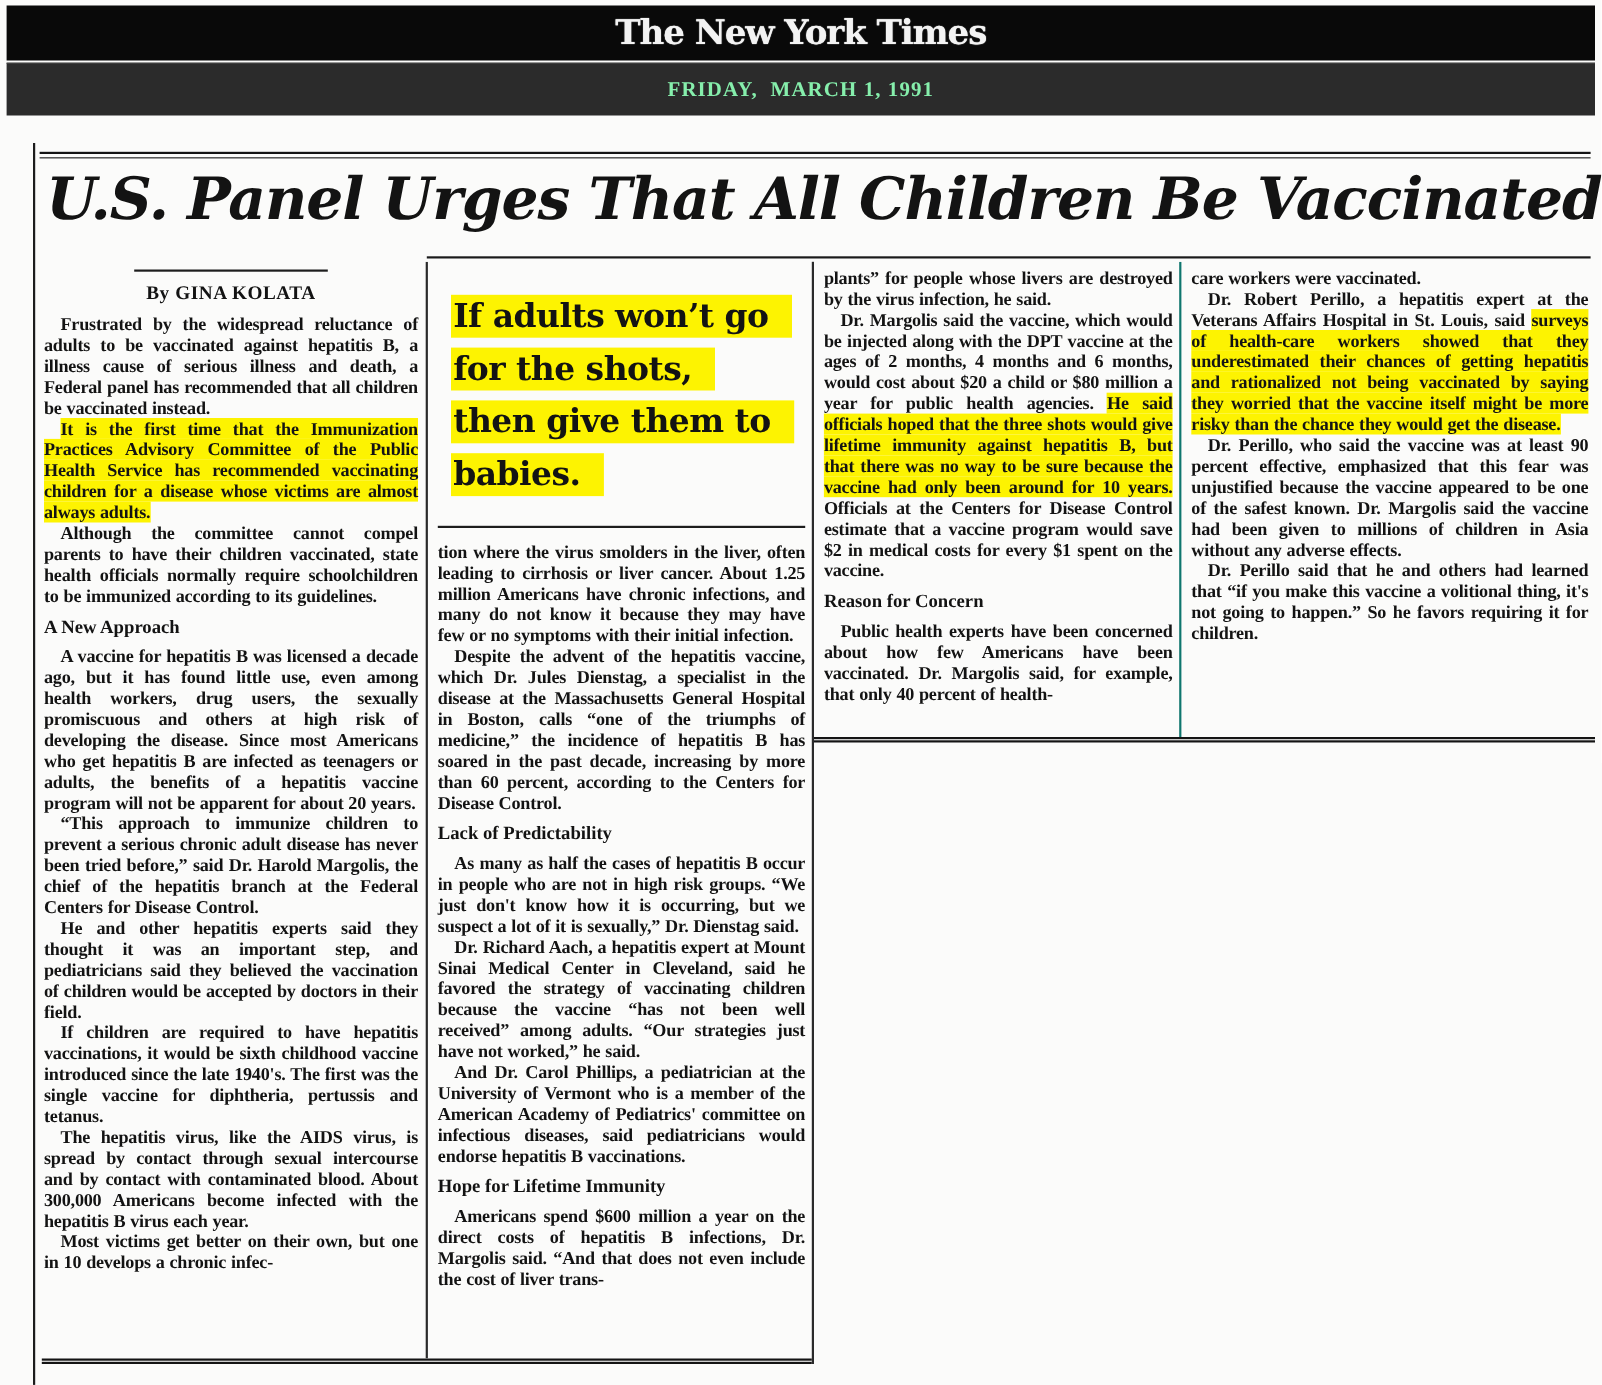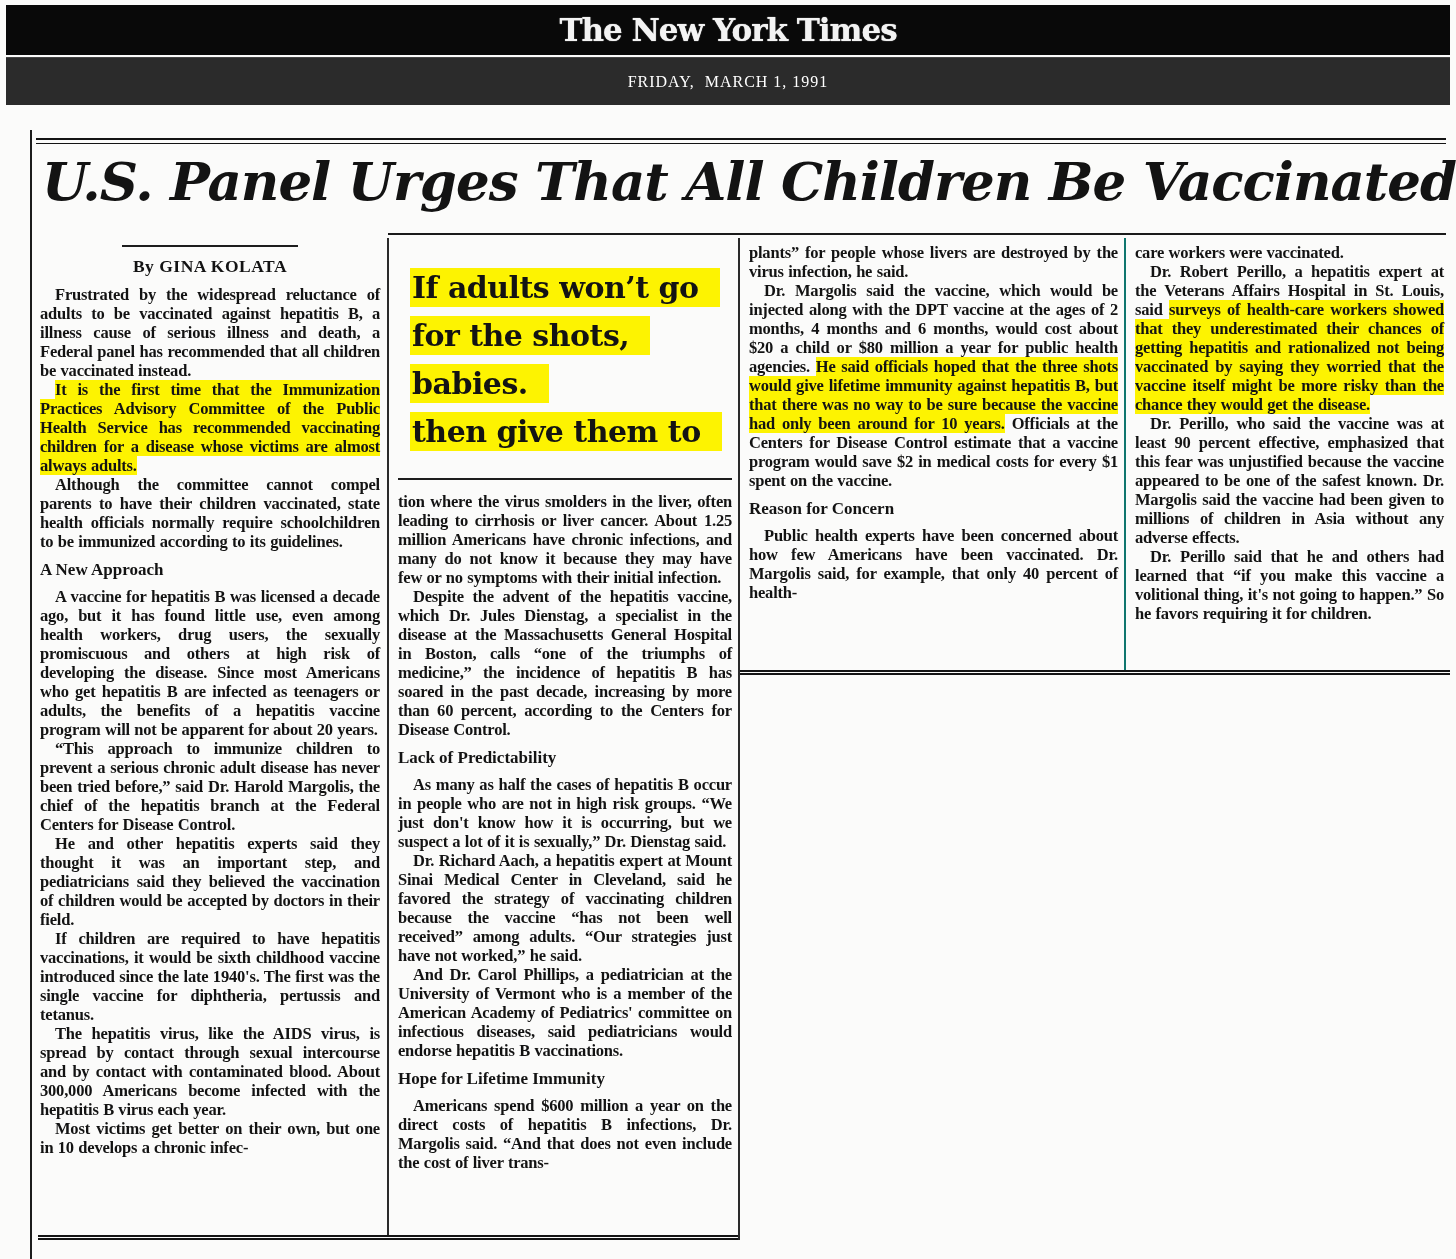--- a/index.html
+++ b/index.html
@@ -7,42 +7,42 @@
           background:#fbfbfa; font-family:"Liberation Serif", serif; color:#131313; }
 
   
   .topbar { position:absolute; top:5px; left:6px; right:6px; height:50px;
             background:#090909; display:flex; align-items:center; justify-content:center; }
   .logo { color:#f3f3f3; font-family:"DejaVu Serif", serif; font-weight:700;
           font-size:31px; letter-spacing:-1px; text-shadow:0 0 1px #f3f3f3; }
   .datebar { position:absolute; top:57px; left:6px; right:6px; height:47px;
              background:#2b2b2b; border-top:1px solid #444;
              display:flex; align-items:center; justify-content:center; }
-  .date { color:#ffffff; font-size:16px; font-weight:400; letter-spacing:1px; white-space:pre; }
+  .date { color:#86efac; font-size:19px; font-weight:700; letter-spacing:1px; white-space:pre; }
 
   
   .left-rule { position:absolute; left:30px; top:130px; bottom:0; width:2px; background:#1c1c1c; }
   .top-double { position:absolute; left:36px; right:10px; top:138px; height:3px;
                 border-top:2px solid #141414; border-bottom:1px solid #141414; }
   .headline { position:absolute; left:42px; right:8px; top:150px; margin:0;
               font-family:"DejaVu Serif", serif; font-style:italic; font-weight:700;
               font-size:53px; letter-spacing:-1px; white-space:nowrap; }
   .headline-rule { position:absolute; left:388px; right:10px; top:233px; height:2px; background:#1a1a1a; }
 
   
   .columns-row { position:absolute; left:38px; top:238px; right:6px; display:flex; align-items:stretch; }
   .pair-left { display:flex; width:700px; height:1002px; overflow:hidden;
                border-bottom:5px double #141414; box-sizing:border-box; }
   .pair-right { border-left:2px solid #2a2a2a; flex:1; }
   .pair-right-cols { display:flex; height:437px; overflow:hidden;
                      border-bottom:5px double #141414; box-sizing:border-box; }
   .col { box-sizing:border-box; }
   .col-1 { width:349px; padding:2px 7px 0 2px; }
   .col-2 { width:351px; border-left:2px solid #2a2a2a; padding:2px 6px 0 9px; }
-  .col-3 { width:384px; padding:5px 6px 12px 9px; }
+  .col-3 { width:332px; padding:5px 6px 12px 9px; }
   .col-4 { flex:1; border-left:2px solid #0f766e; padding:5px 6px 0 9px; }
 
   
   .para { margin:0; text-align:justify; font-size:16.5px; line-height:19px;
           font-weight:700; text-indent:15px; letter-spacing:-0.2px; word-spacing:0.5px; }
   .para.noindent { text-indent:0; }
   .subhead { text-align:left; font-size:17px; font-weight:700; margin:9px 0 7px; }
   .byline { text-align:center; font-weight:700; font-size:17.5px; position:relative;
             padding-top:16px; margin-bottom:8px; letter-spacing:0.5px; }
   .byline::before { content:""; position:absolute; top:5px; left:24%; width:52%;
@@ -84,22 +84,22 @@
           <p class="para"><span>“This approach to immunize children to prevent a serious chronic adult disease has never been tried before,” said Dr. Harold Margolis, the chief of the hepatitis branch at the Federal Centers for Disease Control.</span></p>
           <p class="para"><span>He and other hepatitis experts said they thought it was an important step, and pediatricians said they believed the vaccination of children would be accepted by doctors in their field.</span></p>
           <p class="para"><span>If children are required to have hepatitis vaccinations, it would be sixth childhood vaccine introduced since the late 1940's. The first was the single vaccine for diphtheria, pertussis and tetanus.</span></p>
           <p class="para"><span>The hepatitis virus, like the AIDS virus, is spread by contact through sexual intercourse and by contact with contaminated blood. About 300,000 Americans become infected with the hepatitis B virus each year.</span></p>
           <p class="para"><span>Most victims get better on their own, but one in 10 develops a chronic infec-</span></p>
         </div>
       <div class="col col-2">
           <div class="pullquote">
             <div class="pq-line"><span>If adults won’t go</span></div>
             <div class="pq-line"><span>for the shots,</span></div>
+            <div class="pq-line"><span>then give them to</span></div>
             <div class="pq-line"><span>babies.</span></div>
-            <div class="pq-line"><span>then give them to</span></div>
           </div>
           <p class="para noindent"><span>tion where the virus smolders in the liver, often leading to cirrhosis or liver cancer. About 1.25 million Americans have chronic infections, and many do not know it because they may have few or no symptoms with their initial infection.</span></p>
           <p class="para"><span>Despite the advent of the hepatitis vaccine, which Dr. Jules Dienstag, a specialist in the disease at the Massachusetts General Hospital in Boston, calls “one of the triumphs of medicine,” the incidence of hepatitis B has soared in the past decade, increasing by more than 60 percent, according to the Centers for Disease Control.</span></p>
           <h3 class="subhead">Lack of Predictability</h3>
           <p class="para"><span>As many as half the cases of hepatitis B occur in people who are not in high risk groups. “We just don't know how it is occurring, but we suspect a lot of it is sexually,” Dr. Dienstag said.</span></p>
           <p class="para"><span>Dr. Richard Aach, a hepatitis expert at Mount Sinai Medical Center in Cleveland, said he favored the strategy of vaccinating children because the vaccine “has not been well received” among adults. “Our strategies just have not worked,” he said.</span></p>
           <p class="para"><span>And Dr. Carol Phillips, a pediatrician at the University of Vermont who is a member of the American Academy of Pediatrics' committee on infectious diseases, said pediatricians would endorse hepatitis B vaccinations.</span></p>
           <h3 class="subhead">Hope for Lifetime Immunity</h3>
           <p class="para"><span>Americans spend $600 million a year on the direct costs of hepatitis B infections, Dr. Margolis said. “And that does not even include the cost of liver trans-</span></p>
         </div>

